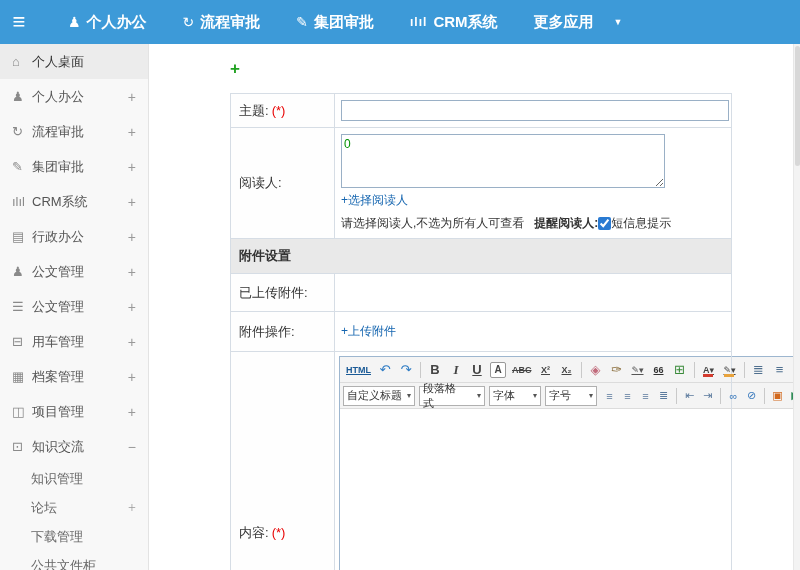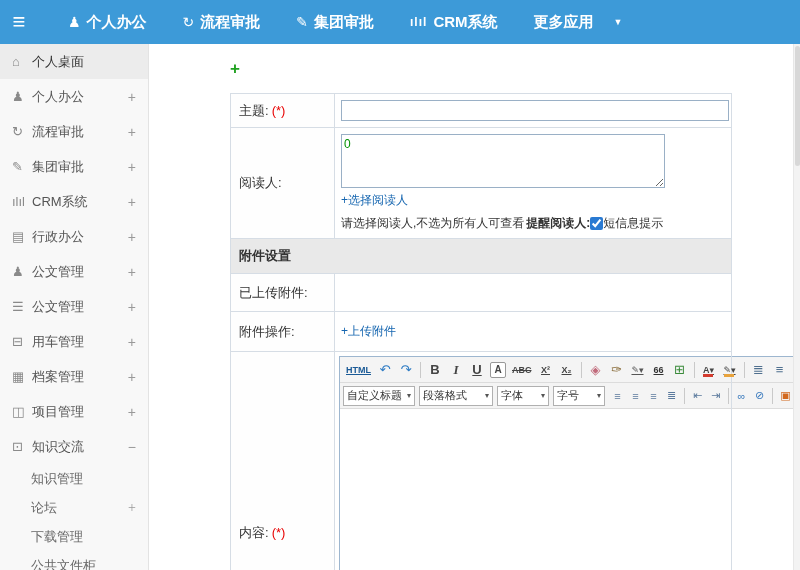--- a/index.html
+++ b/index.html
@@ -40,21 +40,21 @@
   .row-attachop td{height:40px;}
   .row-content td{height:362px;}
   .row-content td.fld-cell{vertical-align:top;padding:4px;}
   .section-cell{background:#e9e9e9;font-weight:bold;padding:8px;color:#333;height:32px;}
   .subject-input{width:388px;height:21px;border:1px solid #9ab0c6;padding:0 3px;font-size:12px;}
   .readers-textarea{width:324px;height:54px;border:1px solid #9ab0c6;font-size:12px;color:#009000;
     padding:2px;resize:both;font-family:inherit;display:block;}
   .link{color:#1666b0;font-size:12px;text-decoration:none;cursor:pointer;display:inline-block;}
   .readers-link-row{margin-top:4px;}
   .hint-line{margin-top:6px;font-size:12px;color:#333;display:flex;align-items:center;white-space:nowrap;}
-  .hint-strong{font-weight:bold;margin-left:2px;}
+  .hint-strong{font-weight:bold;margin-left:10px;}
   .sms-checkbox{width:13px;height:13px;accent-color:#2a7ad2;cursor:pointer;}
   
   .editor{width:458px;border:1px solid #9db6cf;background:#fff;}
   .editor-toolbar{display:flex;align-items:center;flex-wrap:nowrap;background:#f4f4f4;
     border-bottom:1px solid #dcdcdc;padding:2px 3px;min-height:26px;gap:1px;overflow:hidden;}
   .tbtn{position:relative;display:inline-flex;align-items:center;justify-content:center;min-width:20px;height:20px;
     padding:0 2px;font-size:13px;color:#444;border:1px solid transparent;border-radius:2px;cursor:pointer;flex-shrink:0;}
   .tbtn.b{font-weight:bold;}
   .tbtn.i{font-style:italic;font-family:"Liberation Serif",serif;font-weight:bold;}
   .tbtn.u{text-decoration:underline;font-weight:bold;}
@@ -269,21 +269,21 @@
                   <span class="tsep"></span>
                   <span class="tbtn" style="color: rgb(80, 112, 143);">≣</span>
                   <span class="tbtn" style="color: rgb(80, 112, 143);">≡</span>
                   <span class="tbtn" style="color: rgb(80, 112, 143);">◱</span>
                 </div>
             <div class="editor-toolbar row2">
                   <span class="tselect" style="width: 72px;">
                     <span>自定义标题</span>
                     <span class="caret">▾</span>
                   </span>
-                  <span class="tselect" style="width: 74px; gap: 12px;">
+                  <span class="tselect" style="width: 66px; gap: 12px;">
                     <span>段落格式</span>
                     <span class="caret">▾</span>
                   </span>
                   <span class="tselect" style="width: 52px;">
                     <span>字体</span>
                     <span class="caret">▾</span>
                   </span>
                   <span class="tselect" style="width: 52px;">
                     <span>字号</span>
                     <span class="caret">▾</span>

